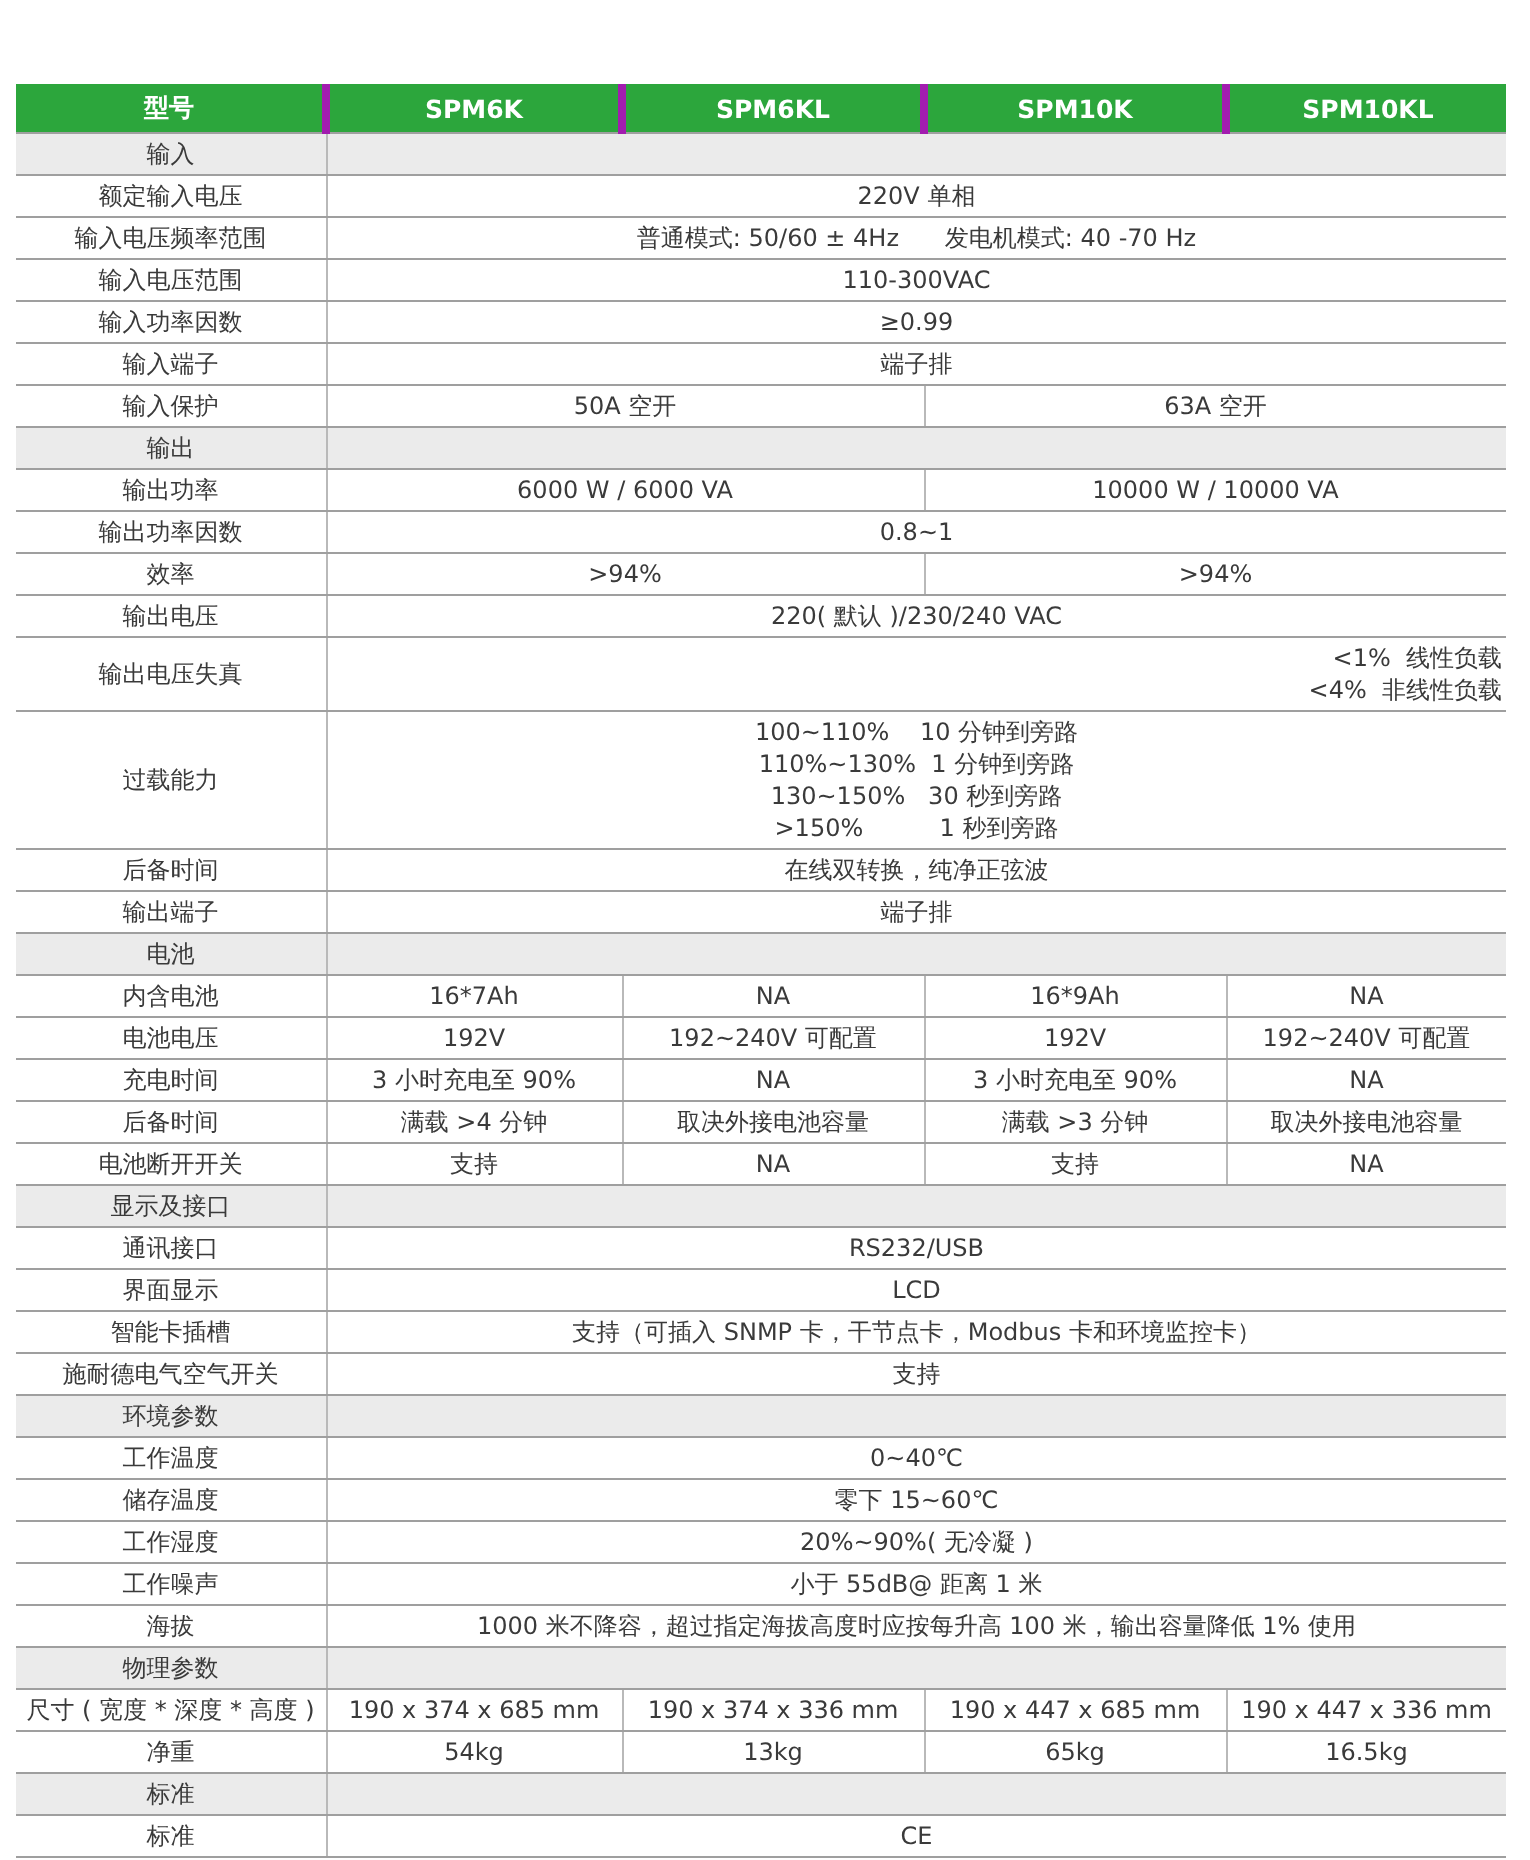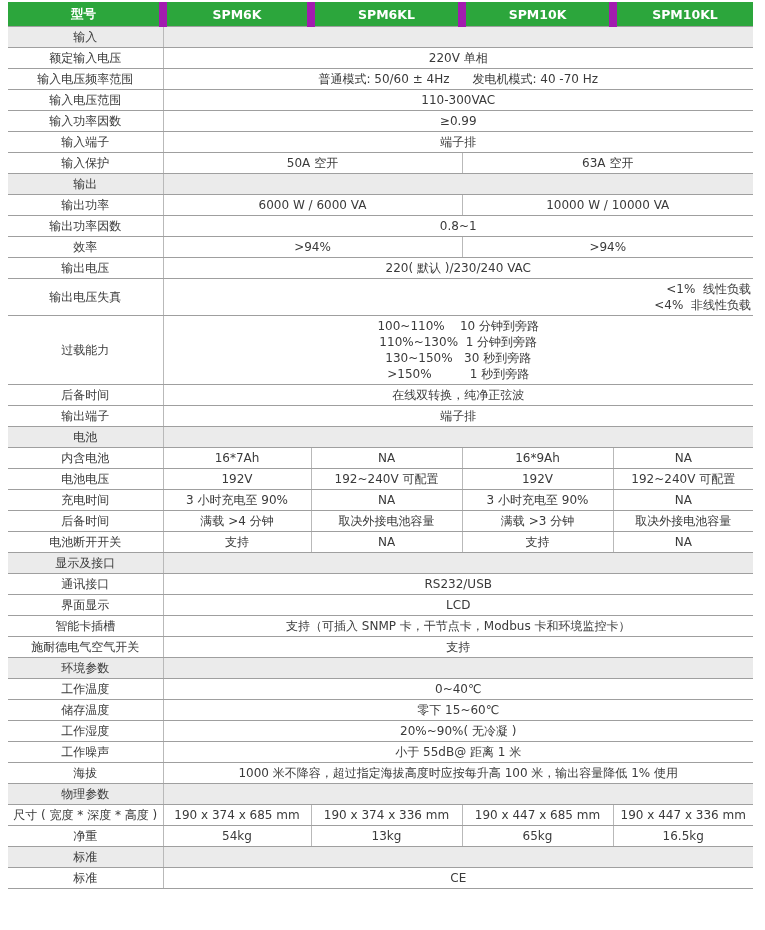--- a/index.html
+++ b/index.html
@@ -12,28 +12,29 @@
   html,body{margin:0;padding:0;background:#ffffff;}
   body{
     font-family:"DejaVu Sans","Liberation Sans",sans-serif;
     color:var(--text);
     padding:2px 10px 4px 8px;
   }
   table{
     border-collapse:collapse;
     table-layout:fixed;
     width:745px;
+    margin-top:40px;
   }
   th{
     background:var(--green);
     color:#ffffff;
     font-size:12.5px;
     font-weight:bold;
     height:24px;
-    border-left:8px solid #a21caf;
+    border-left:4px solid #a21caf;
     border-bottom:1px solid var(--hline);
     padding:0;
     text-align:center;
   }
   th:first-child{border-left:none;}
   td{
     font-size:12px;
     text-align:center;
     height:20px;
     border-bottom:1px solid var(--hline);

